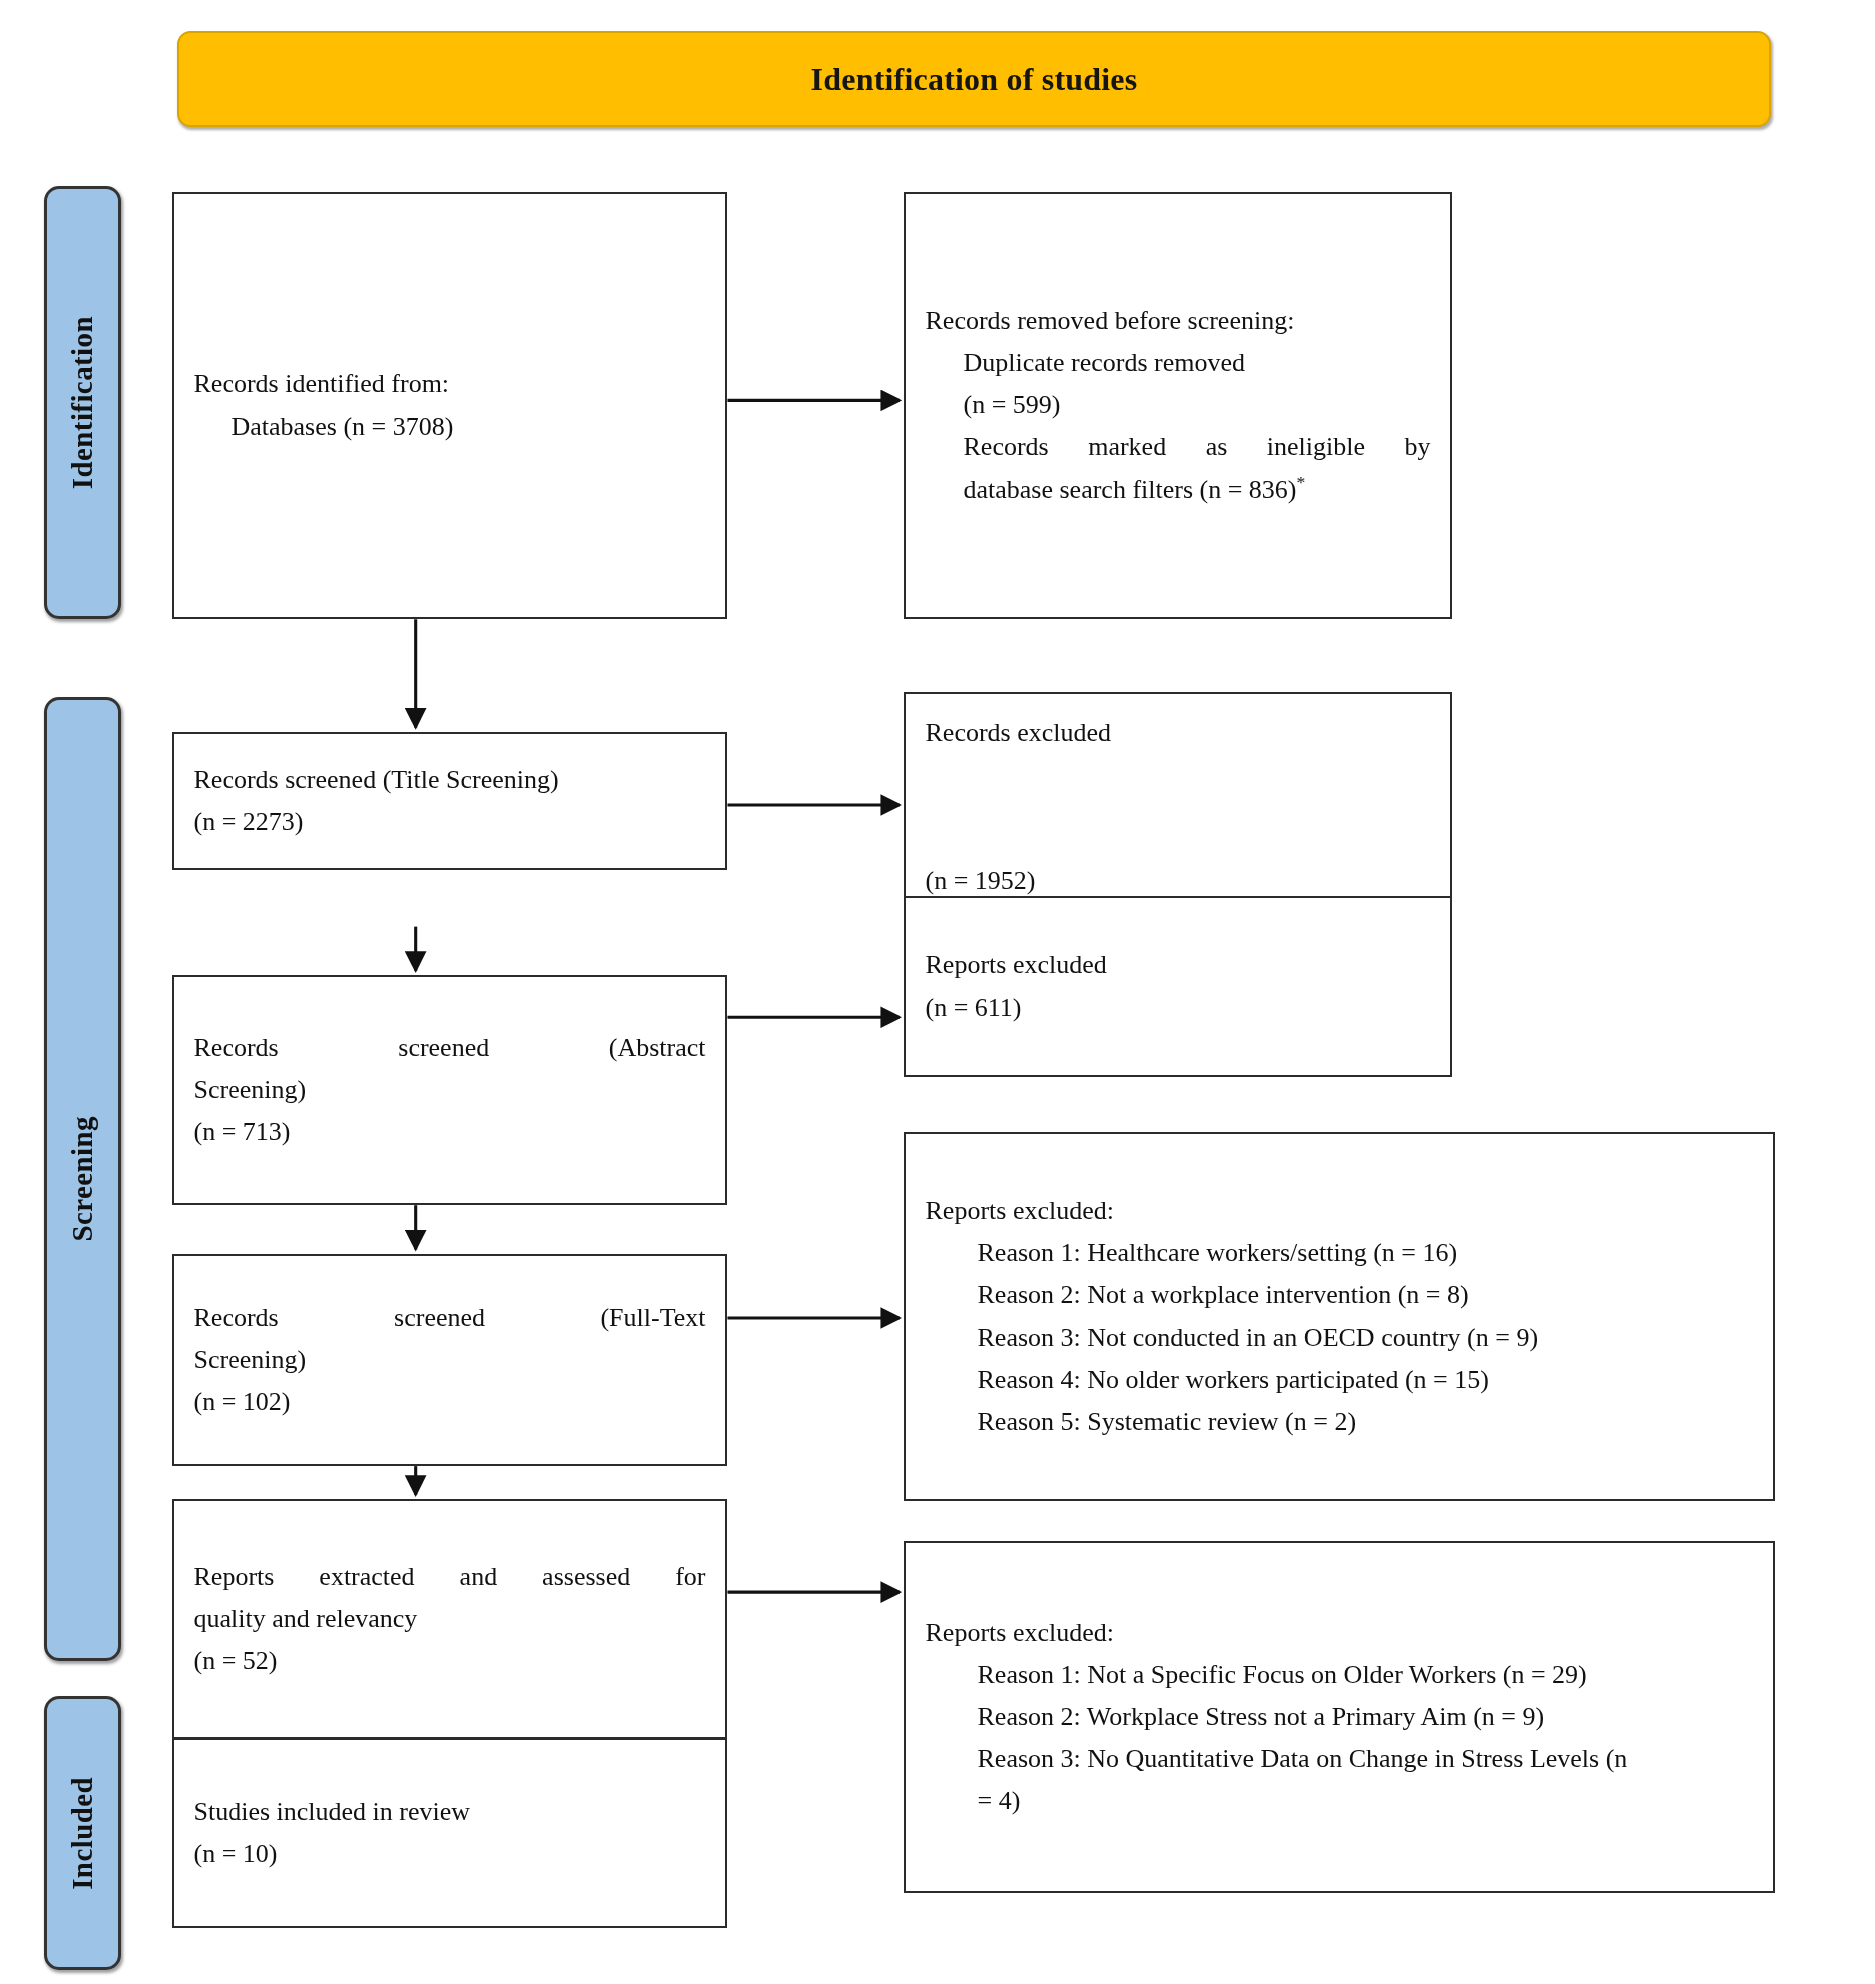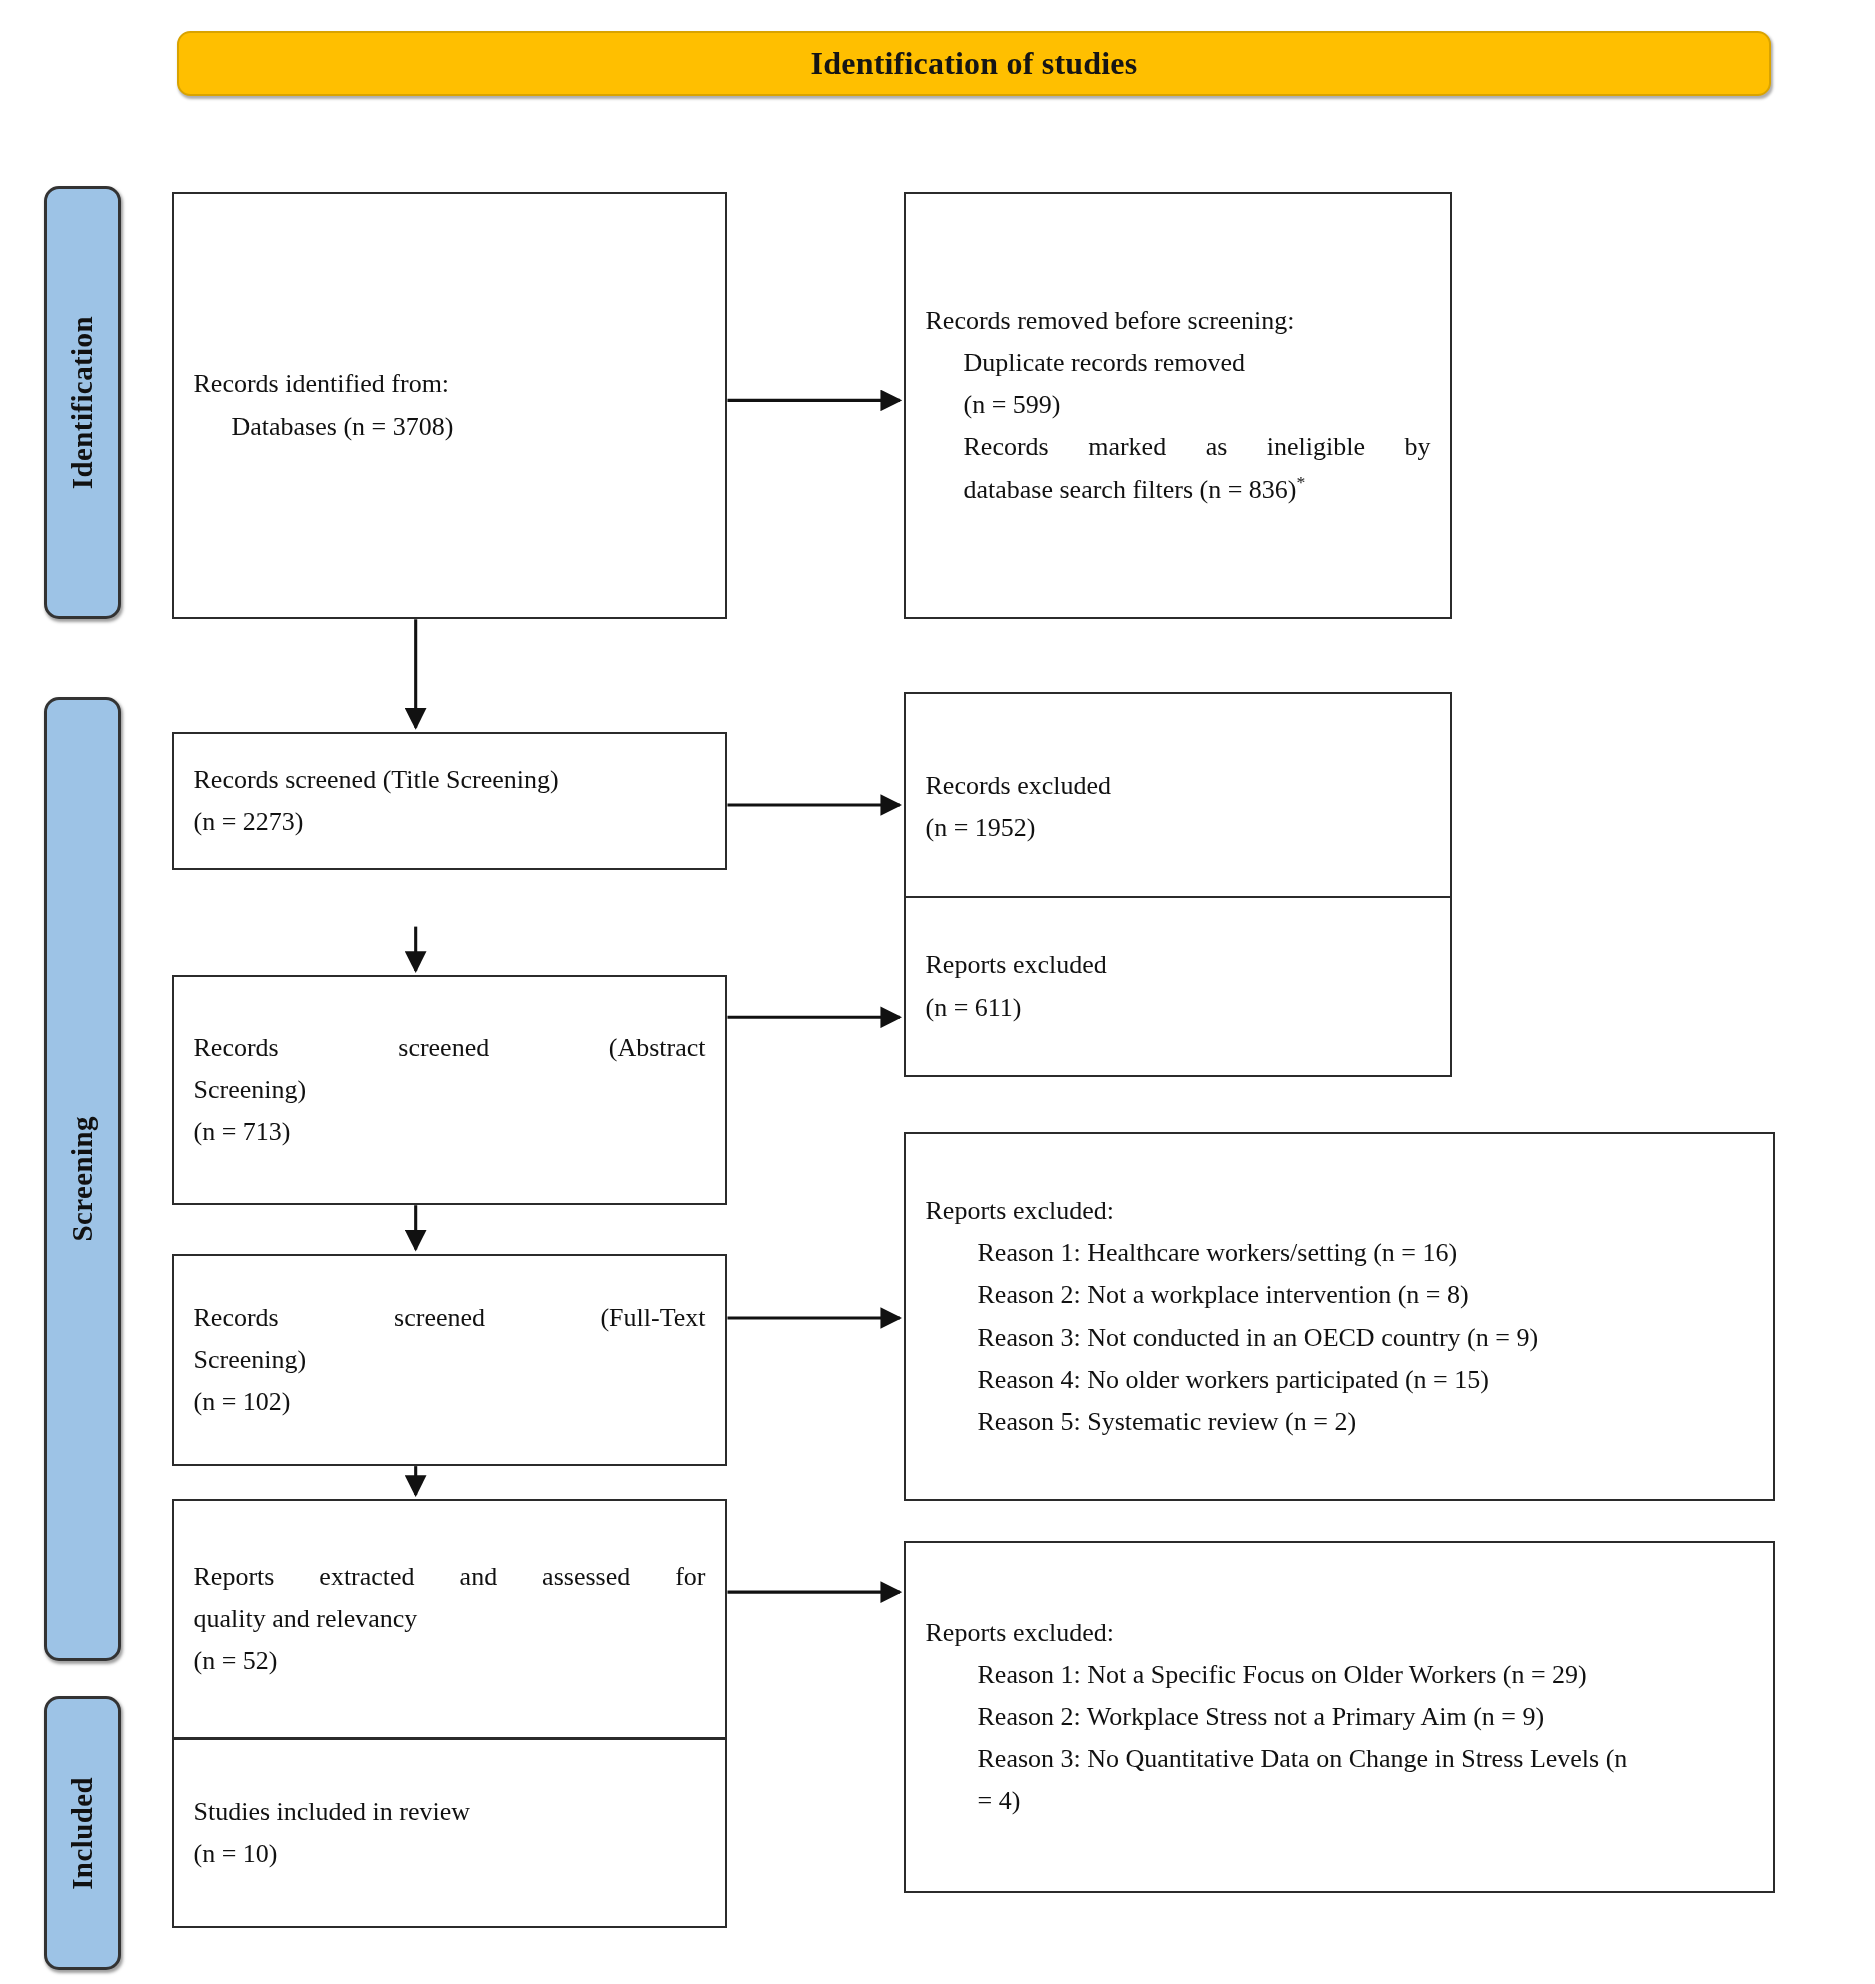--- a/index.html
+++ b/index.html
@@ -2,21 +2,21 @@
 <html style="font-size:7px"><head>
 <meta charset="utf-8">
 <style>
   html,body{margin:0;padding:0;background:#fff;}
   body{width:1875px;height:1985px;position:relative;overflow:hidden;
        font-family:"Liberation Serif","DejaVu Serif",serif;color:#111;}
 
   .stage{position:absolute;inset:0;}
 
   
-  .banner{position:absolute;left:177px;top:31px;width:1594px;height:65px;
+  .banner{position:absolute;left:177px;top:31px;width:1594px;height:96px;
           background:#FFBF00;border:2.7px solid #D9A300;border-radius:13.3px;
           box-shadow:1.3px 2.2px 2.7px rgba(0,0,0,.32);
           display:flex;align-items:center;justify-content:center;box-sizing:border-box;}
   .banner-title{font-size:32px;font-weight:bold;letter-spacing:0.2px;color:#151515;}
 
   
   .side{position:absolute;left:44px;width:77px;background:#9DC3E6;
         border:3.1px solid #333;border-radius:15px;box-sizing:border-box;
         box-shadow:1.8px 2.2px 3.1px rgba(0,0,0,.38);
         display:flex;align-items:center;justify-content:center;}
@@ -38,21 +38,21 @@
 
   
   .lcol{left:172px;width:555px;}
   
   .rcol{left:904px;width:548px;}
   .rwide{left:904px;width:871px;}
 
   #b-identified{top:192px;height:427px;}
   #b-removed{top:192px;height:427px;}
   #b-screen-title{top:732px;height:138px;}
-  #b-rec-excluded{top:692px;height:230px;}
+  #b-rec-excluded{top:692px;height:230px;justify-content:space-between;}
   #b-screen-abstract{top:975px;height:230px;}
   #b-rep-excluded{top:896px;height:181px;}
   #b-screen-full{top:1254px;height:212px;}
   #b-rep-excl-5{top:1132px;height:369px;}
   #b-extracted{top:1499px;height:240px;}
   #b-rep-excl-3{top:1541px;height:352px;}
   #b-included{top:1738px;height:190px;}
 
   
   .wires{position:absolute;inset:0;pointer-events:none;}

